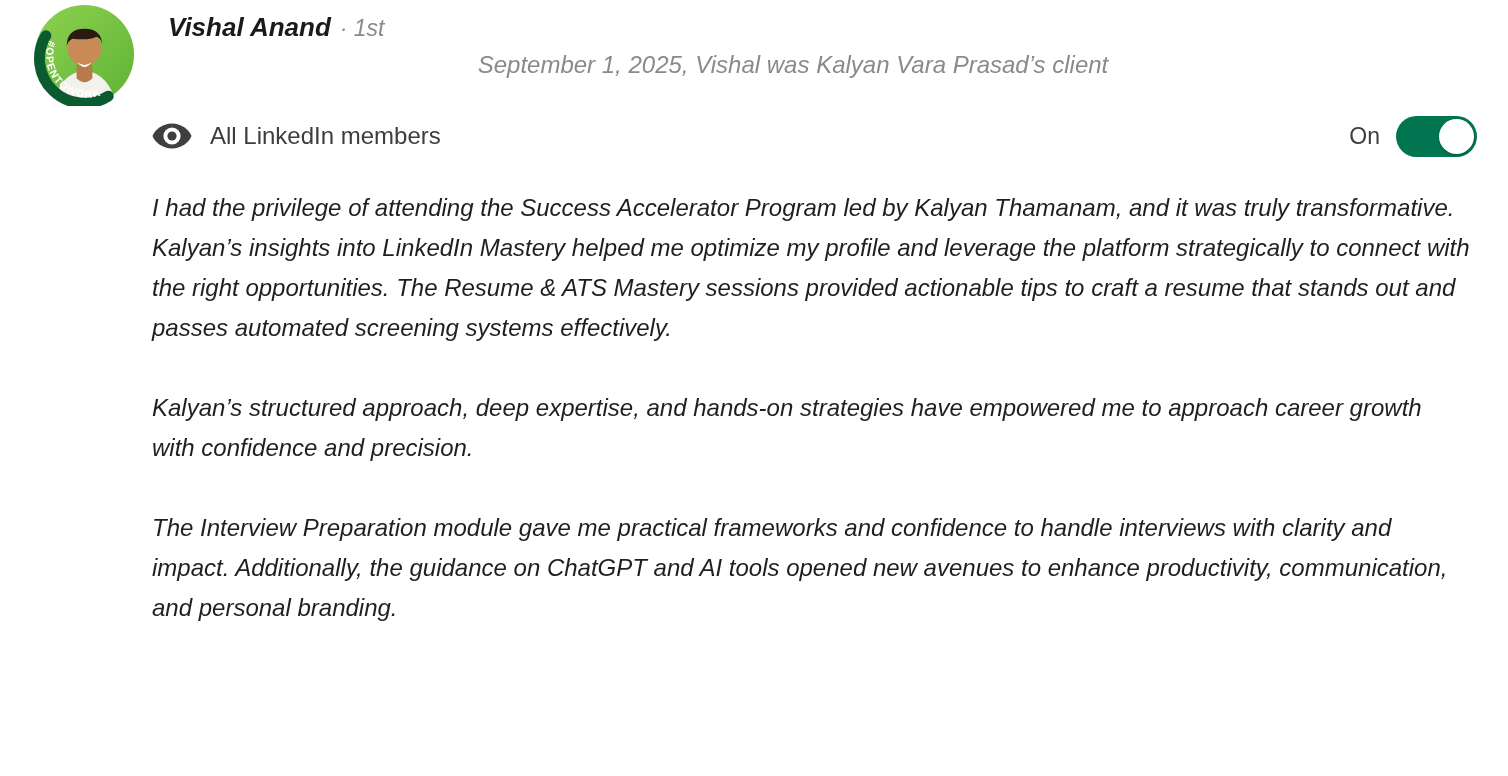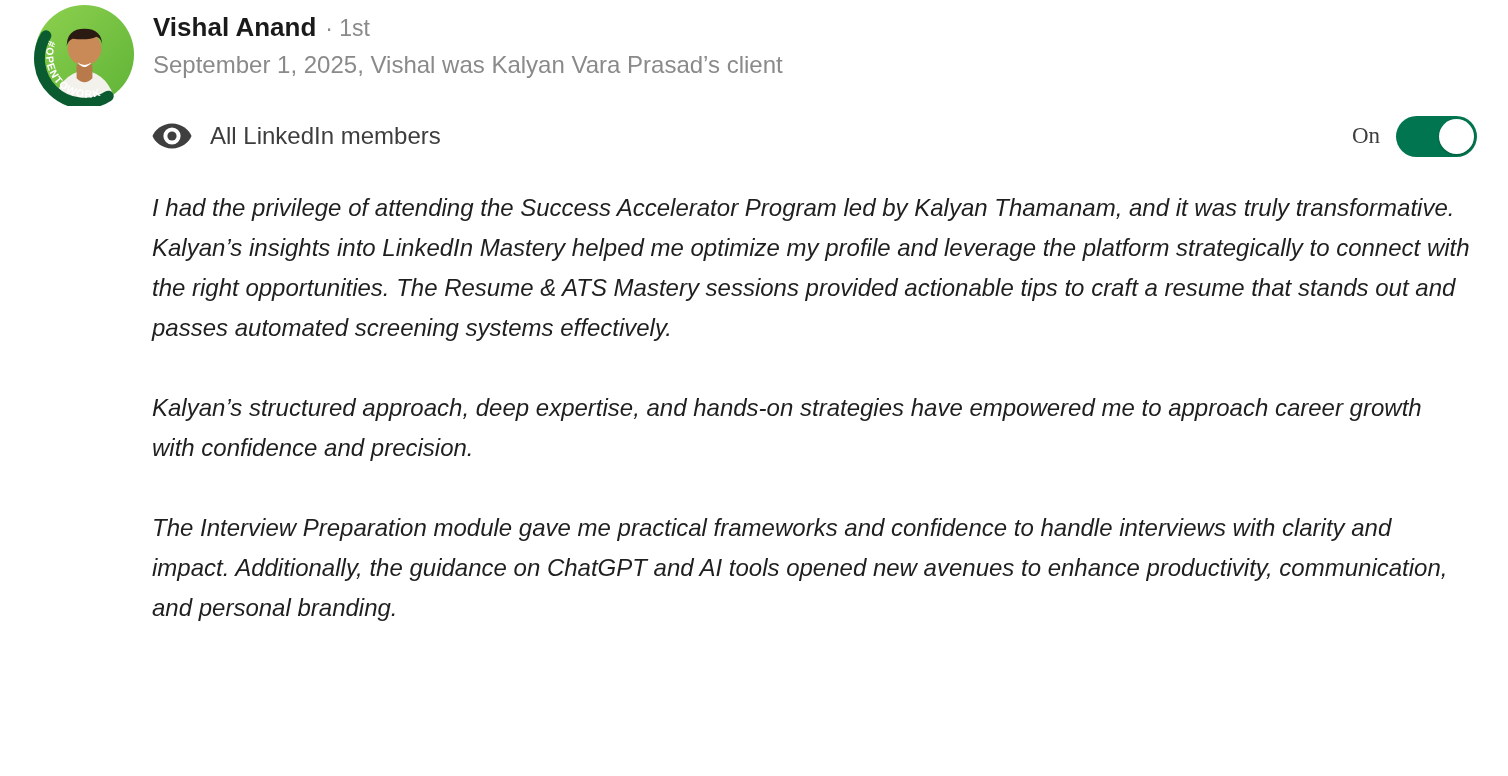--- a/index.html
+++ b/index.html
@@ -18,23 +18,24 @@
   .avatar-wrap {
     width: 103px;
     height: 103px;
     margin-left: 33px;
     flex: 0 0 auto;
     cursor: pointer;
   }
   .avatar-wrap svg { display: block; }
 
   .header-info {
-    margin-left: 17px;
+    margin-left: 32px;
     flex: 1 1 auto;
     padding-right: 90px;
+    font-style: italic;
   }
 
   .name-row {
     display: flex;
     align-items: baseline;
     padding-top: 7px;
     line-height: 34px;
   }
   .name {
     font-size: 26px;
@@ -54,39 +55,40 @@
     color: #1f1f1f;
     max-width: 1295px;
     margin-top: 4px;
   }
 
   .relationship {
     font-size: 24px;
     line-height: 40px;
     color: #8a8a8a;
     max-width: 1295px;
+    text-align: center;
   }
 
   .visibility-row {
     display: flex;
     align-items: center;
     justify-content: space-between;
     margin: 8px 31px 0 152px;
     height: 44px;
   }
   .visibility-left {
     display: flex;
     align-items: center;
     gap: 18px;
     cursor: pointer;
   }
   .visibility-left .eye { width: 40px; height: 26px; display: block; }
   .visibility-label { font-size: 24px; color: #3d3d3d; }
 
-  .toggle-group { display: flex; align-items: center; gap: 16px; font-family: Liberation Serif, serif; }
+  .toggle-group { display: flex; align-items: center; gap: 16px; }
   .toggle-state-label { font-size: 23px; color: #3d3d3d; }
   .toggle {
     position: relative;
     width: 81px;
     height: 41px;
     border-radius: 21px;
     background: #01754f;
     cursor: pointer;
     flex: 0 0 auto;
   }

